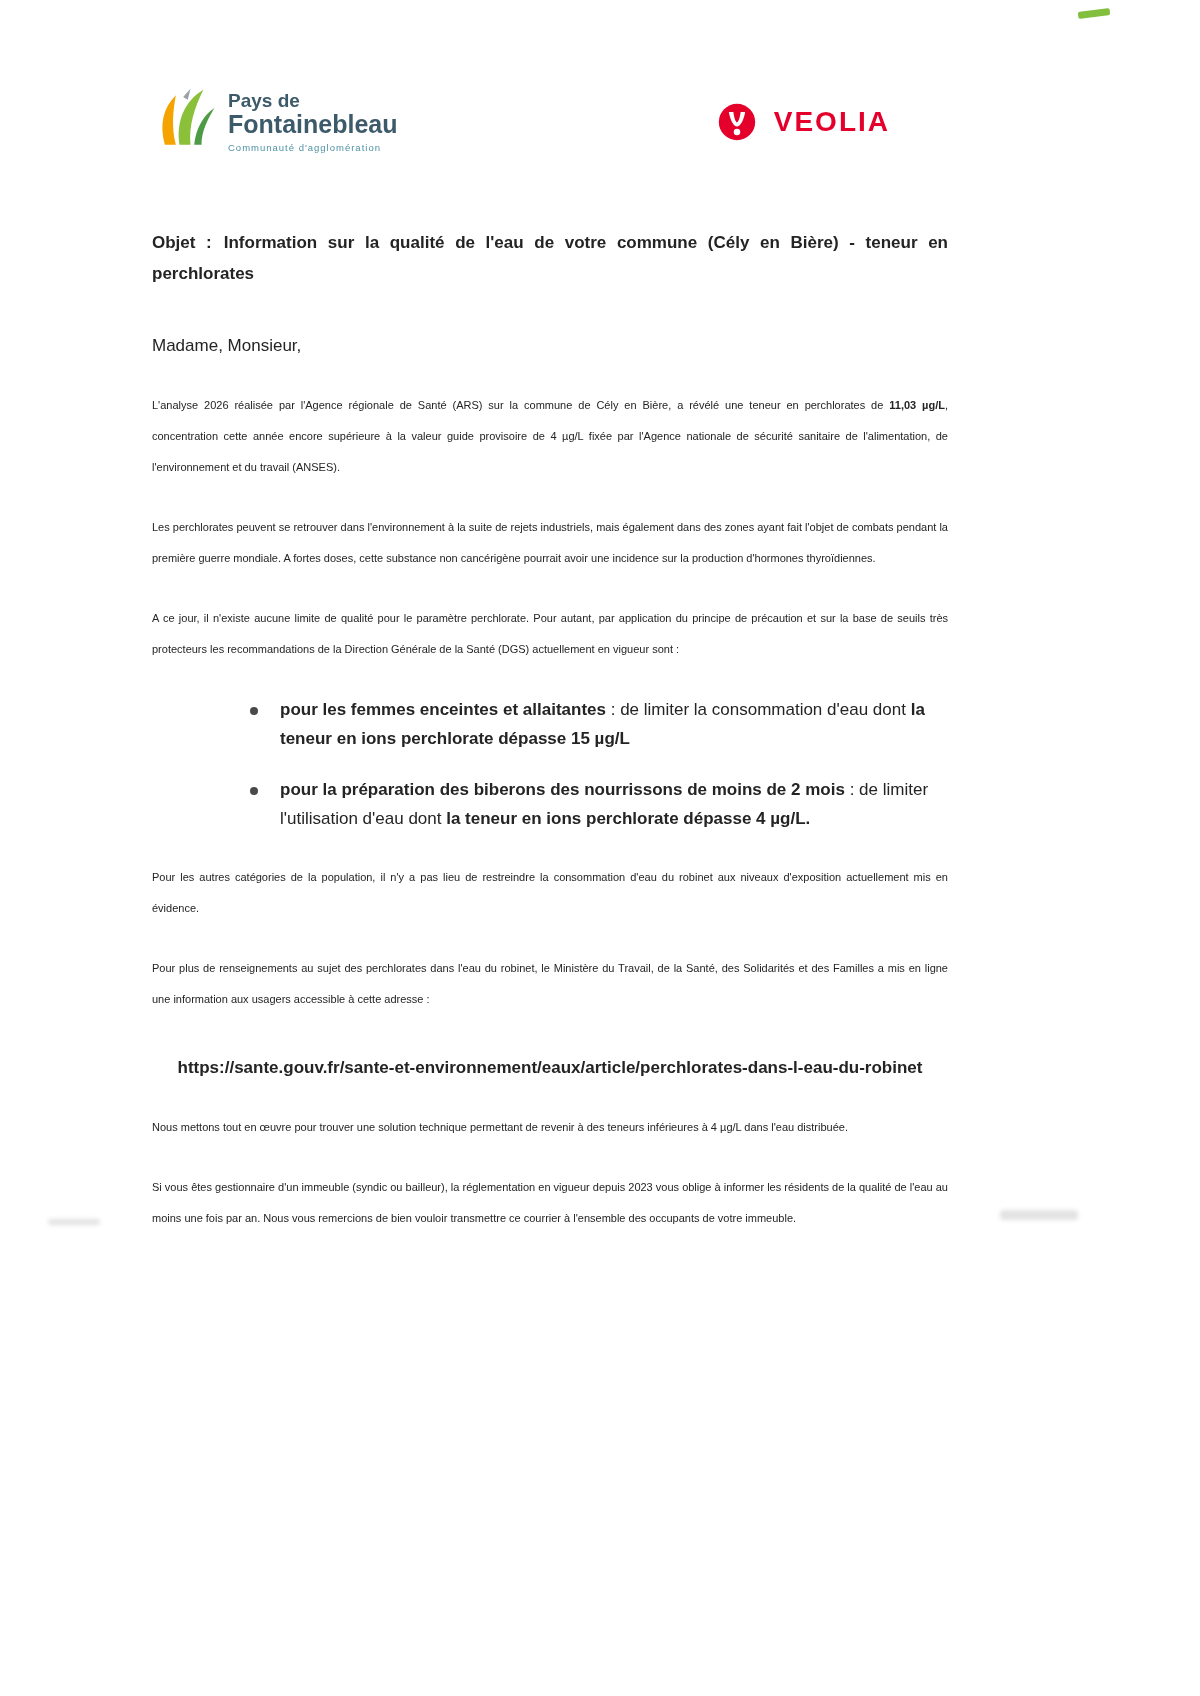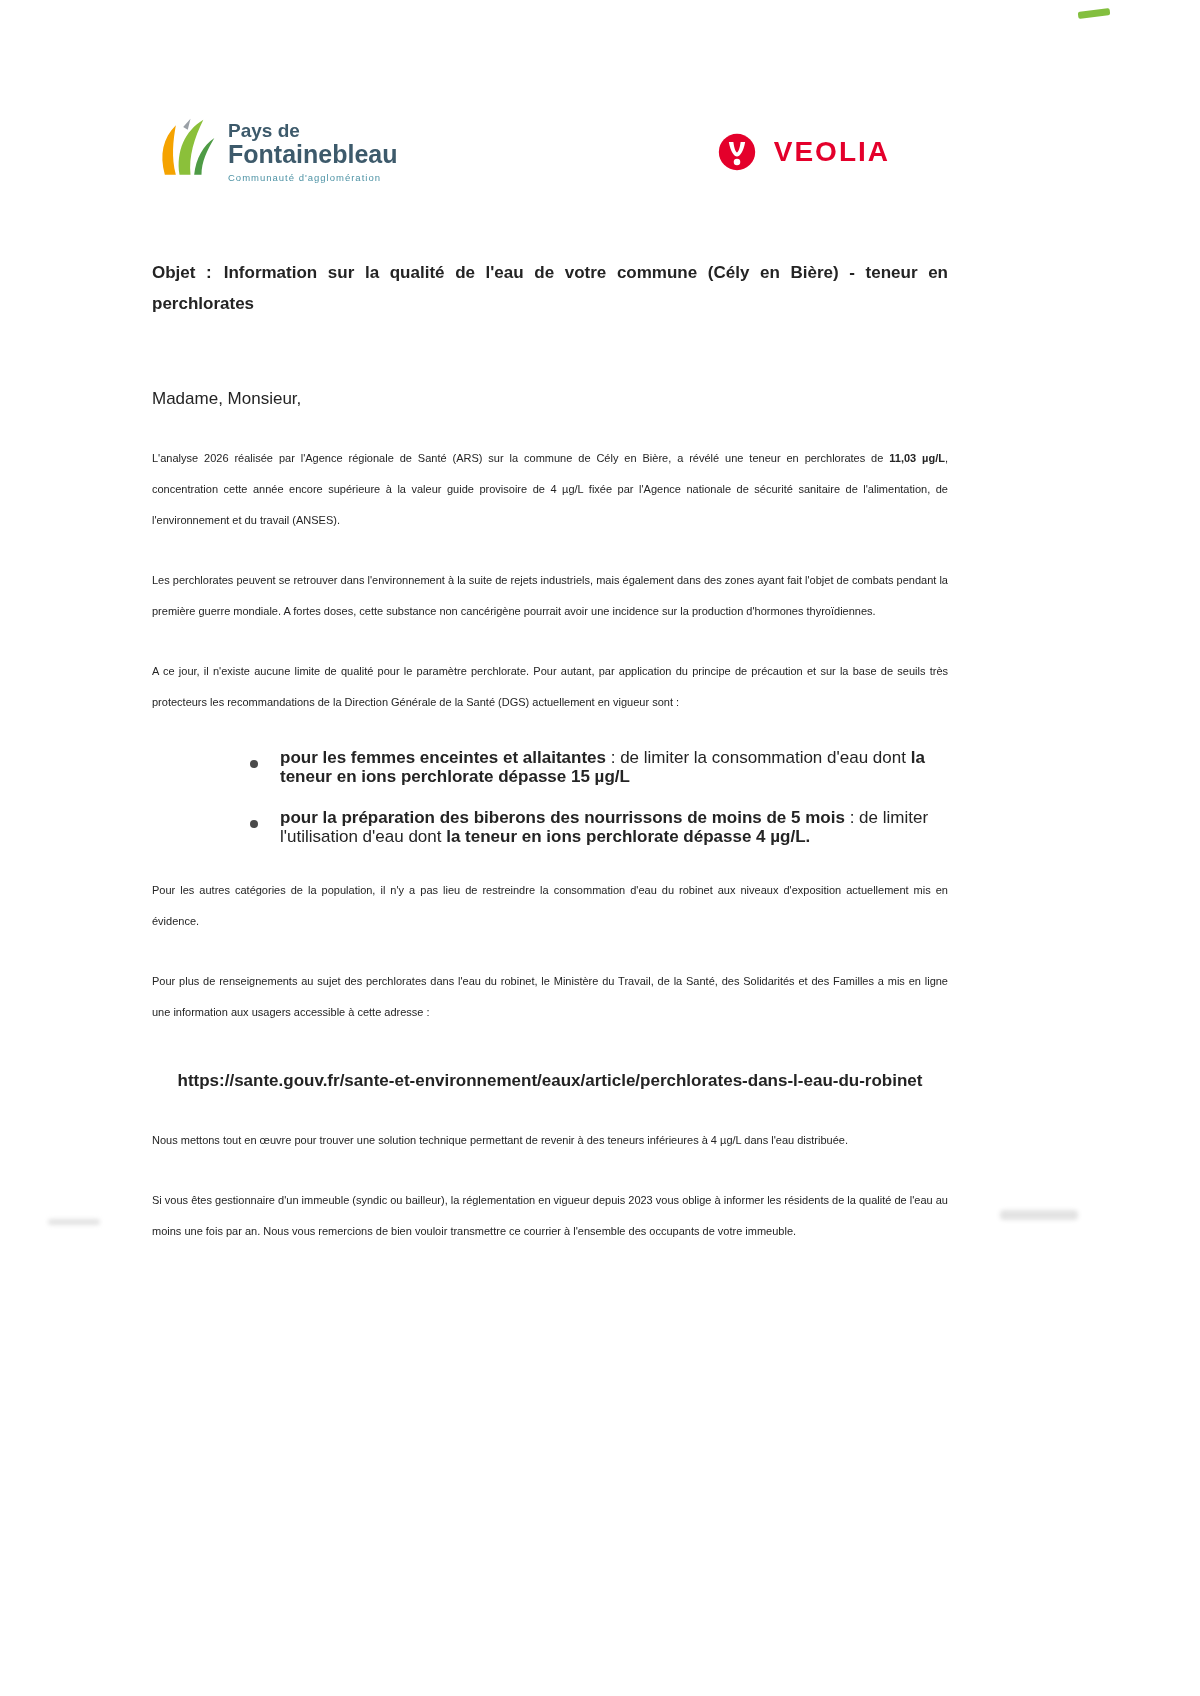--- a/index.html
+++ b/index.html
@@ -21,21 +21,21 @@
     left: 152px;
     top: 0;
     width: 796px;
   }
 
   
   .logos {
     display: flex;
     justify-content: space-between;
     align-items: flex-start;
-    padding-top: 116px;
+    padding-top: 86px;
     padding-right: 58px;
   }
   .logo-cap {
     display: flex;
     align-items: flex-start;
     gap: 10px;
   }
   .cap-icon { display: block; }
   .cap-text { padding-top: 4px; }
   .cap-line1 {
@@ -73,42 +73,42 @@
   
   .subject {
     margin: 74px 0 0 0;
     font-size: 17px;
     line-height: 31px;
     font-weight: bold;
     text-align: justify;
   }
   .subject-label { margin-right: 12px; }
   .salutation {
-    margin: 64px 0 0 0;
+    margin: 41px 0 0 0;
     font-size: 17px;
     line-height: 31px;
   }
   p.body {
     margin: 29px 0 0 0;
     font-size: 11px;
     line-height: 31px;
     text-align: justify;
   }
   strong { font-weight: bold; }
 
   ul.bullets {
     list-style: none;
     margin: 30px 0 0 0;
     padding: 0;
   }
   ul.bullets li {
     position: relative;
     padding-left: 128px;
     font-size: 17px;
-    line-height: 19px;
+    line-height: 29px;
     text-align: left;
   }
   ul.bullets li + li { margin-top: 22px; }
   ul.bullets li::before {
     content: "";
     position: absolute;
     left: 98px;
     top: 12px;
     width: 8px;
     height: 8px;
@@ -188,21 +188,21 @@
     <p class="salutation">Madame, Monsieur,</p>
 
     <p class="body"><span>L'analyse 2026 réalisée par l'Agence régionale de Santé (ARS) sur la commune de Cély en Bière, a révélé une teneur en perchlorates de </span><strong>11,03 µg/L</strong><span>, concentration cette année encore supérieure à la valeur guide provisoire de 4 µg/L fixée par l'Agence nationale de sécurité sanitaire de l'alimentation, de l'environnement et du travail (ANSES).</span></p>
 
     <p class="body">Les perchlorates peuvent se retrouver dans l'environnement à la suite de rejets industriels, mais également dans des zones ayant fait l'objet de combats pendant la première guerre mondiale. A fortes doses, cette substance non cancérigène pourrait avoir une incidence sur la production d'hormones thyroïdiennes.</p>
 
     <p class="body">A ce jour, il n'existe aucune limite de qualité pour le paramètre perchlorate. Pour autant, par application du principe de précaution et sur la base de seuils très protecteurs les recommandations de la Direction Générale de la Santé (DGS) actuellement en vigueur sont :</p>
 
     <ul class="bullets">
       <li><strong>pour les femmes enceintes et allaitantes</strong><span> : de limiter la consommation d'eau dont </span><strong>la teneur en ions perchlorate dépasse 15 µg/L</strong></li>
-      <li><strong>pour la préparation des biberons des nourrissons de moins de 5 mois</strong><span> : de limiter l'utilisation d'eau dont </span><strong>la teneur en ions perchlorate dépasse 4 µg/L.</strong></li>
+      <li><strong>pour la préparation des biberons des nourrissons de moins de 2 mois</strong><span> : de limiter l'utilisation d'eau dont </span><strong>la teneur en ions perchlorate dépasse 4 µg/L.</strong></li>
     </ul>
 
     <p class="body">Pour les autres catégories de la population, il n'y a pas lieu de restreindre la consommation d'eau du robinet aux niveaux d'exposition actuellement mis en évidence.</p>
 
     <p class="body">Pour plus de renseignements au sujet des perchlorates dans l'eau du robinet, le Ministère du Travail, de la Santé, des Solidarités et des Familles a mis en ligne une information aux usagers accessible à cette adresse :</p>
 
     <p class="link-line">https://sante.gouv.fr/sante-et-environnement/eaux/article/perchlorates-dans-l-eau-du-robinet</p>
 
     <p class="body">Nous mettons tout en œuvre pour trouver une solution technique permettant de revenir à des teneurs inférieures à 4 µg/L dans l'eau distribuée.</p>
 

